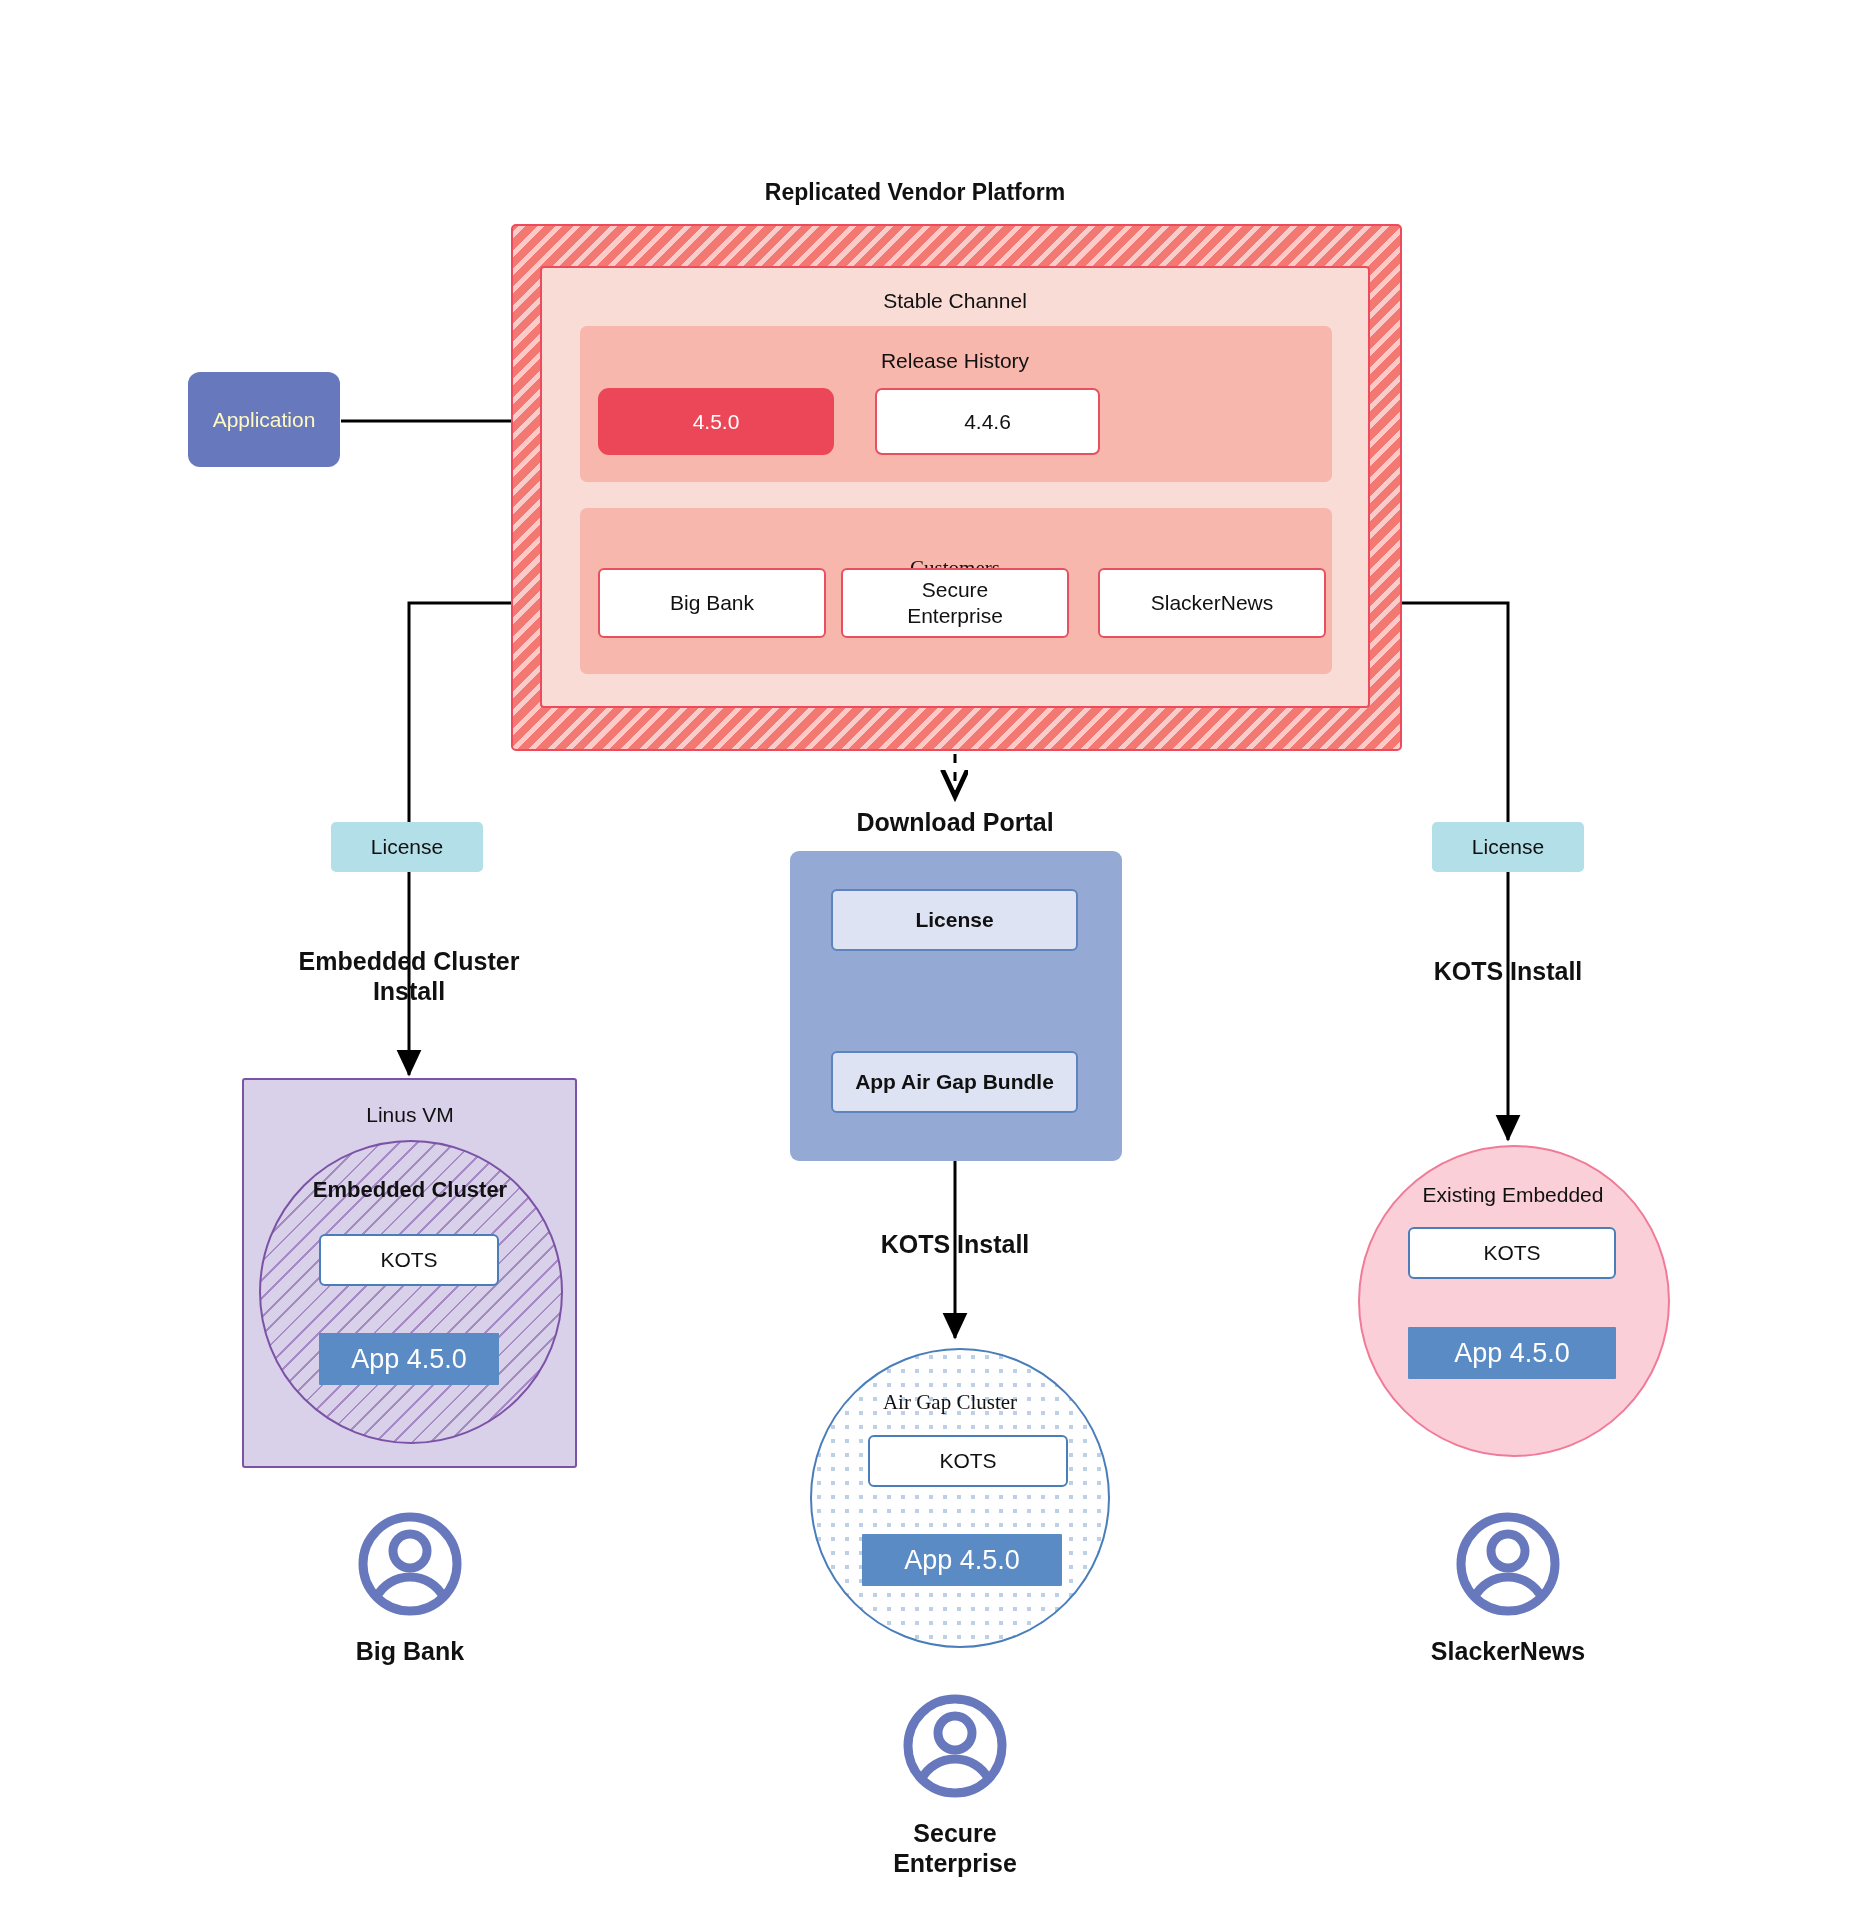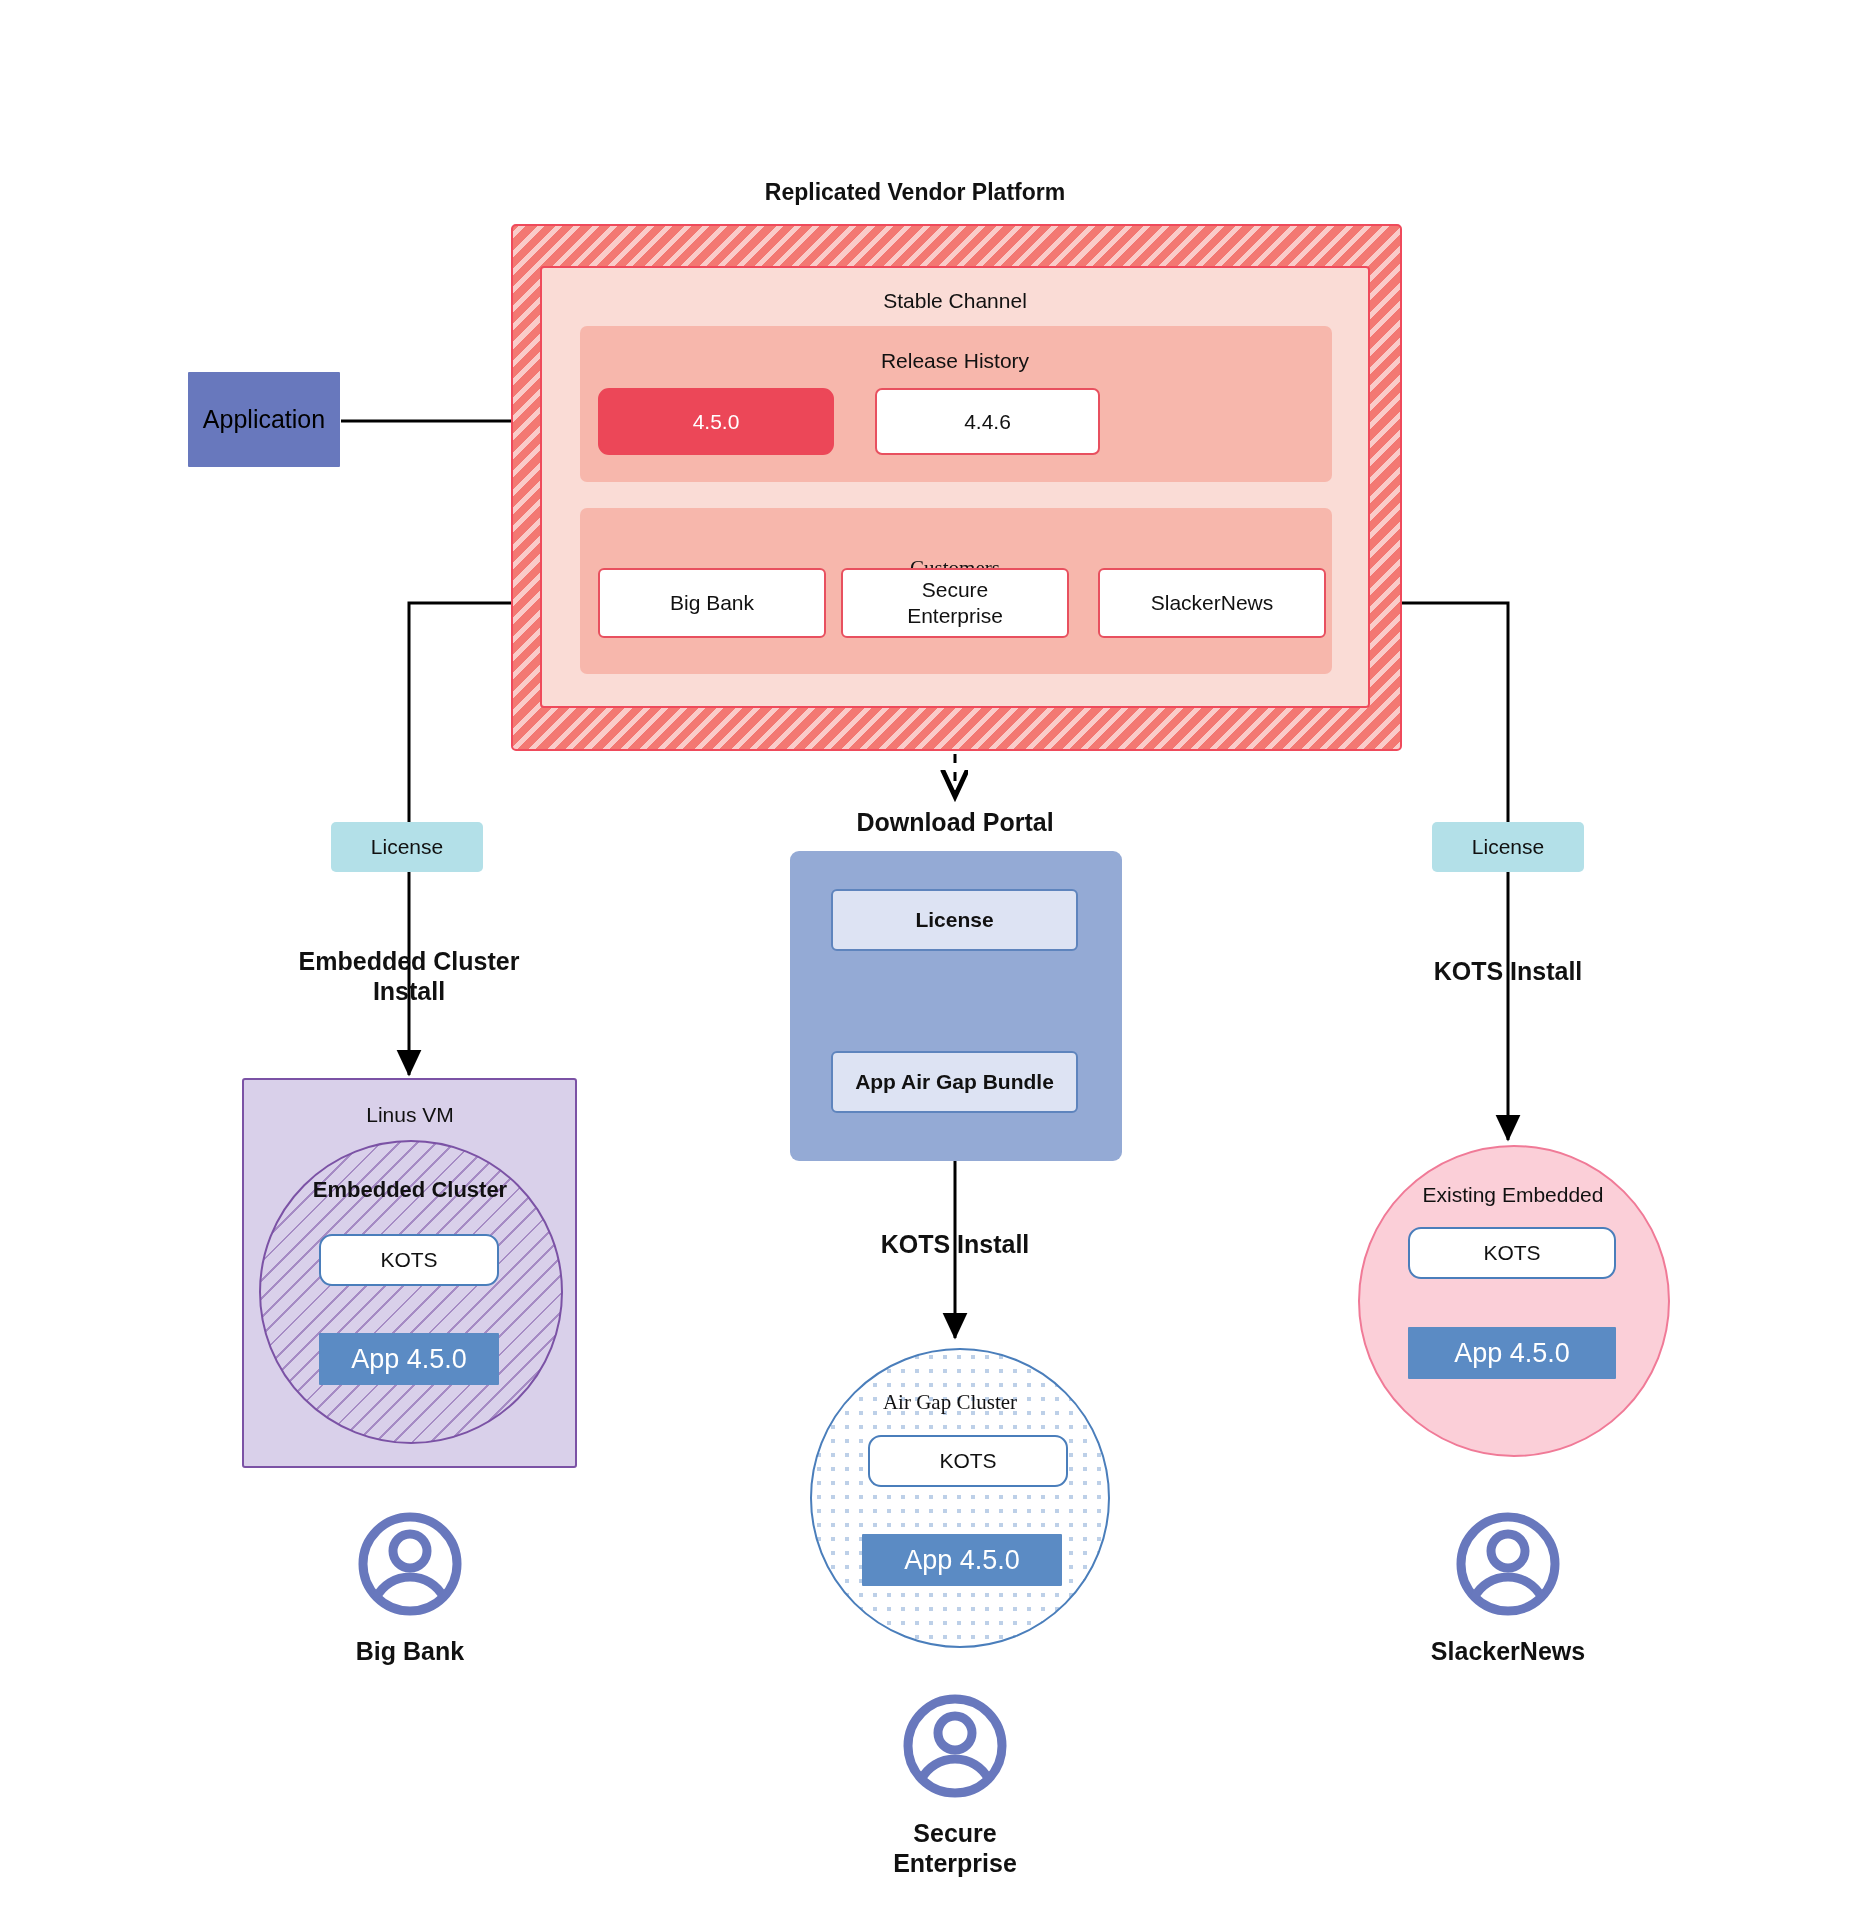--- a/index.html
+++ b/index.html
@@ -85,23 +85,23 @@
     background: #ffffff;
     border: 2px solid #e8505f;
     border-radius: 6px;
     color: #111111;
     font-size: 21px;
   }
 
   
   .app-box {
     background: #6878bd;
-    border-radius: 1px;
-    color: #000000;
-    font-size: 25px;
+    border-radius: 12px;
+    color: #fef9c3;
+    font-size: 21px;
   }
   .license-box {
     background: #b3e0e8;
     border-radius: 5px;
     color: #111111;
     font-size: 21px;
   }
 
   
   .portal-box {
@@ -142,21 +142,21 @@
   .airgap-circle {
     border-radius: 50%;
     border: 2px solid #4a7ebb;
     background-color: #ffffff;
     background-image: radial-gradient(#bdd0e8 22%, rgba(0,0,0,0) 24%);
     background-size: 14px 14px;
   }
   .kots-box {
     background: #ffffff;
     border: 2px solid #4a7ebb;
-    border-radius: 13px;
+    border-radius: 6px;
     color: #111111;
     font-size: 21px;
   }
   .appver-box {
     background: #5b8bc4;
     border: 2px solid #5b8bc4;
     border-radius: 1px;
     color: #ffffff;
     font-size: 27px;
   }

